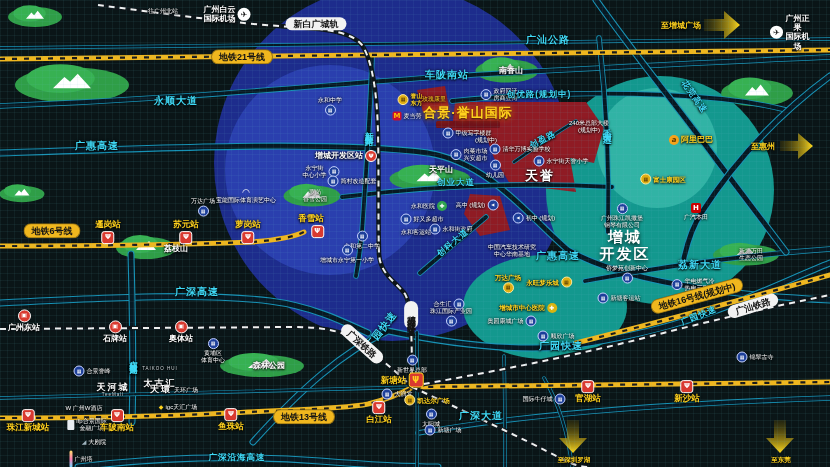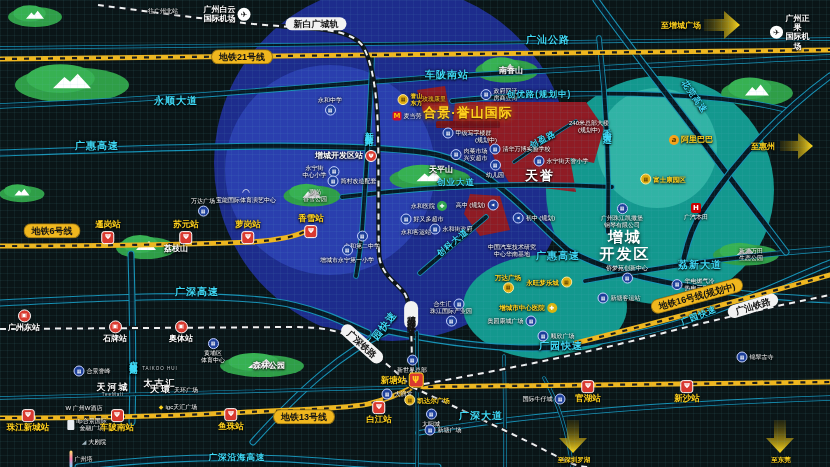--- a/index.html
+++ b/index.html
@@ -361,21 +361,21 @@
       <span class="ic ic-bld">▦</span>
       <span class="tx">幼儿园</span>
     </div>
     <div class="lb tiny" style="left: 561px; top: 161px;">
       <span class="ic ic-bld">▦</span>
       <span class="tx">永宁街天誉小学</span>
     </div>
     <div class="lb pill-y" style="left: 52px; top: 231px;">
       <span class="tx">地铁6号线</span>
     </div>
-    <div class="lb station col" style="left: 311px; top: 226px;">
+    <div class="lb station col" style="left: 311px; top: 226px; align-items: flex-end;">
       <span class="tx">香雪站</span>
       <span class="ic ic-metro">Ψ</span>
     </div>
     <div class="lb station col" style="left: 108px; top: 232px;">
       <span class="tx">暹岗站</span>
       <span class="ic ic-metro">Ψ</span>
     </div>
     <div class="lb station col" style="left: 186px; top: 232px;">
       <span class="tx">苏元站</span>
       <span class="ic ic-metro">Ψ</span>

